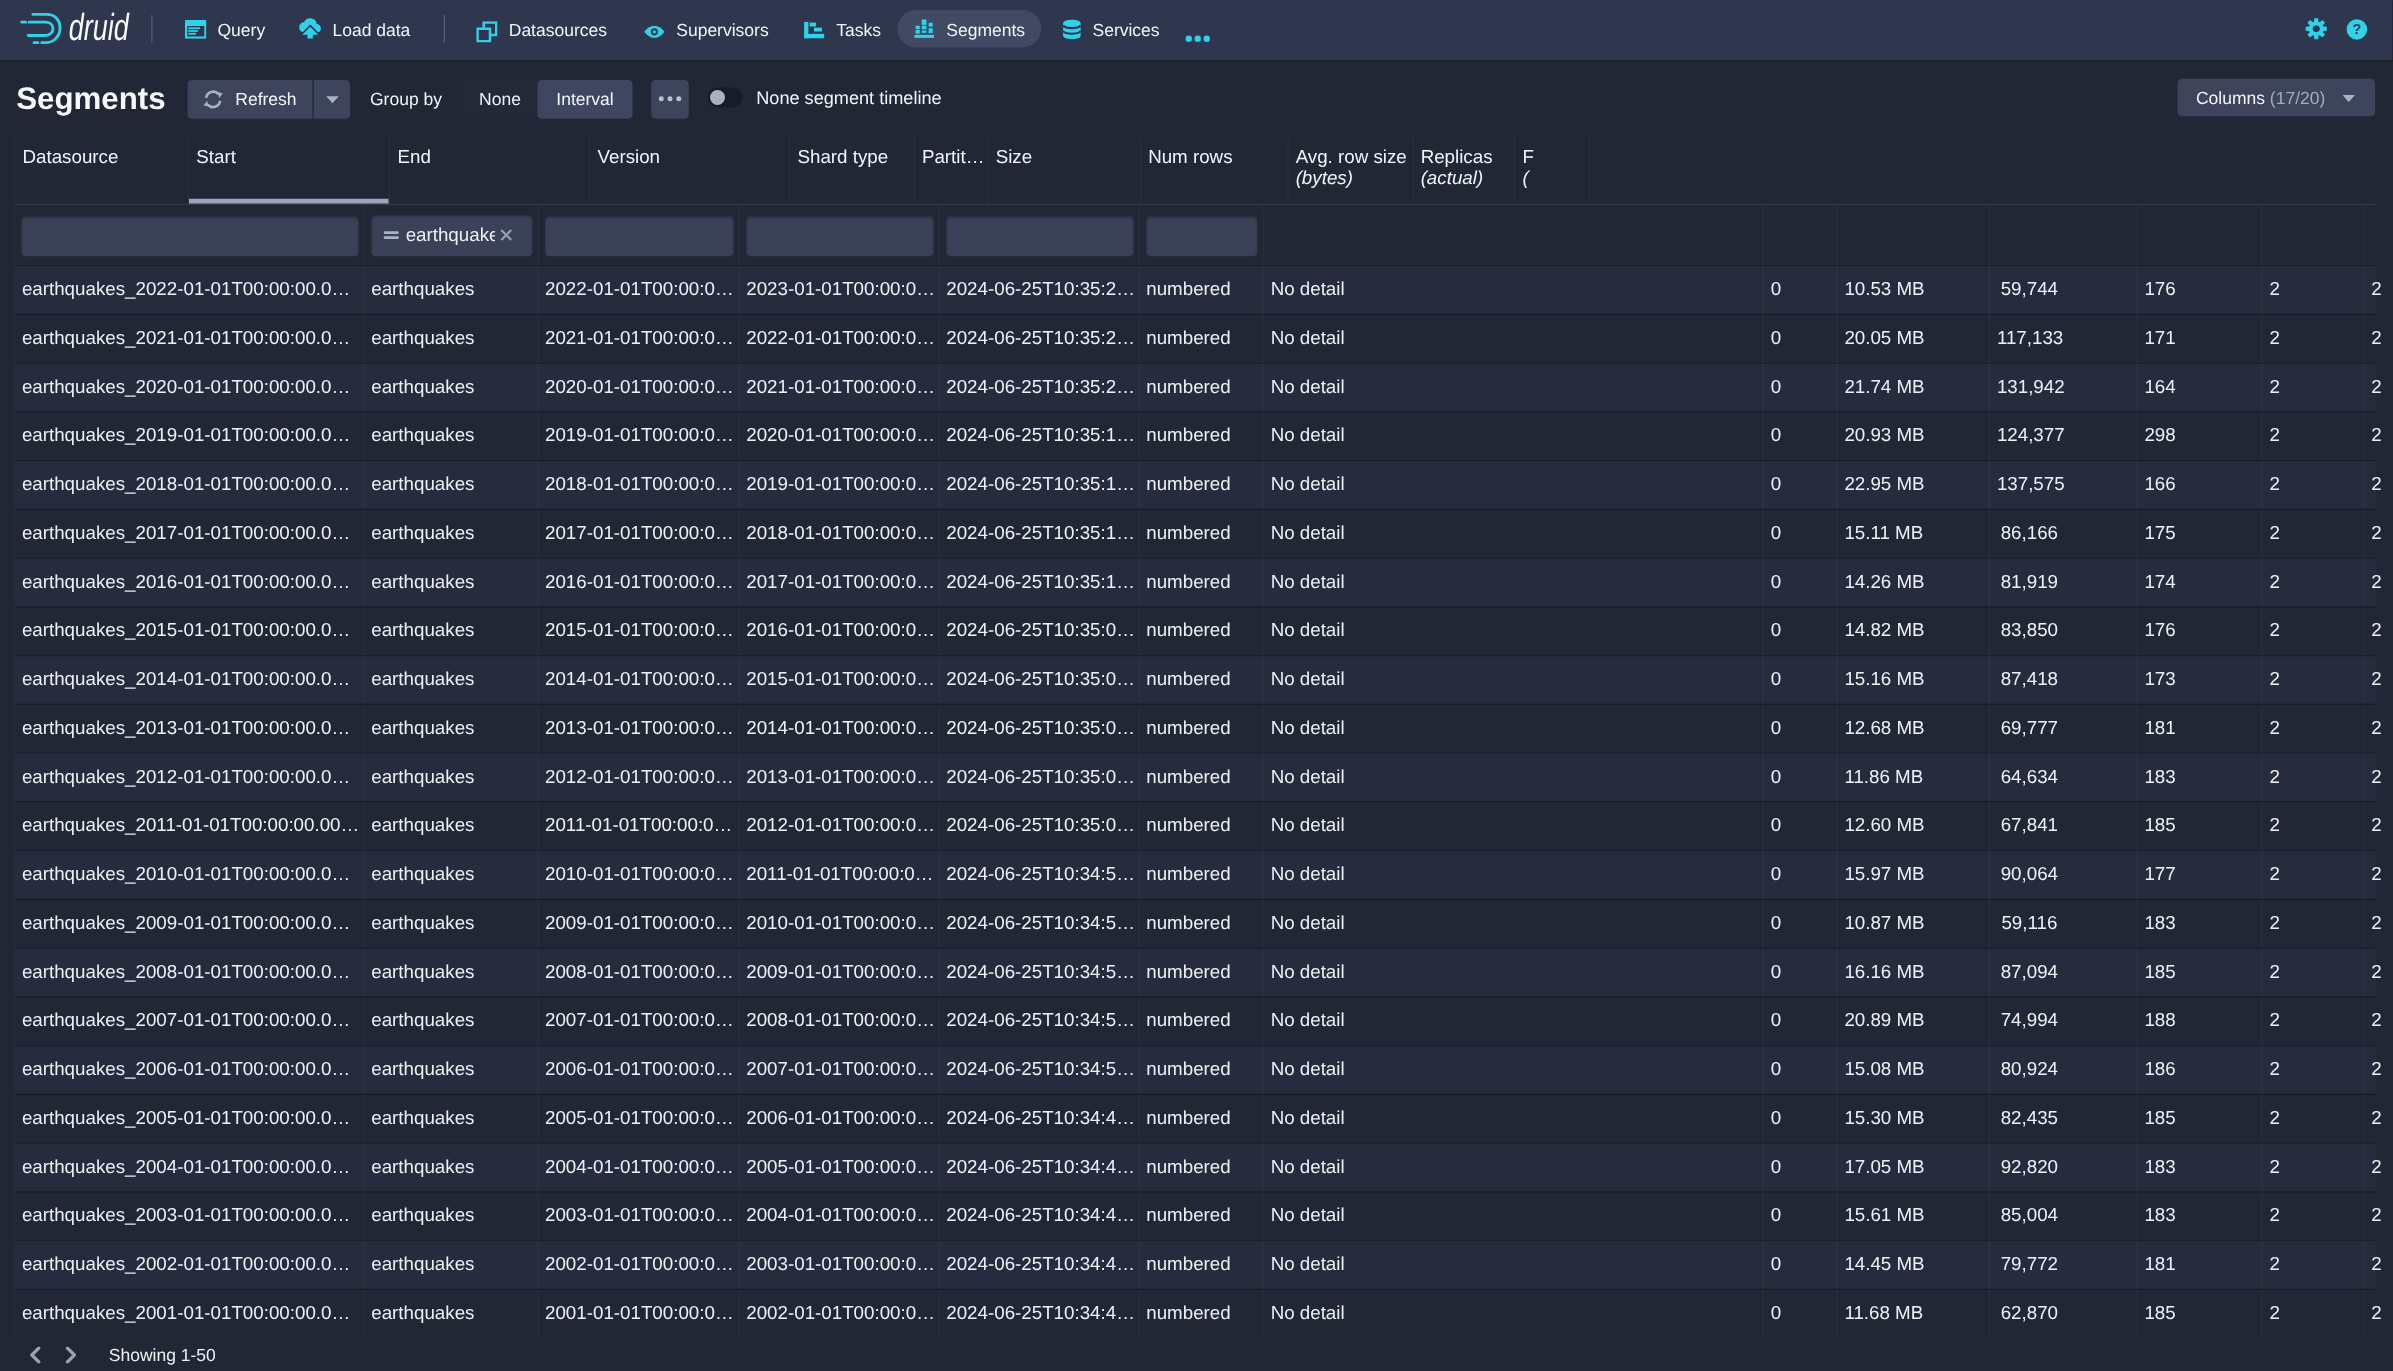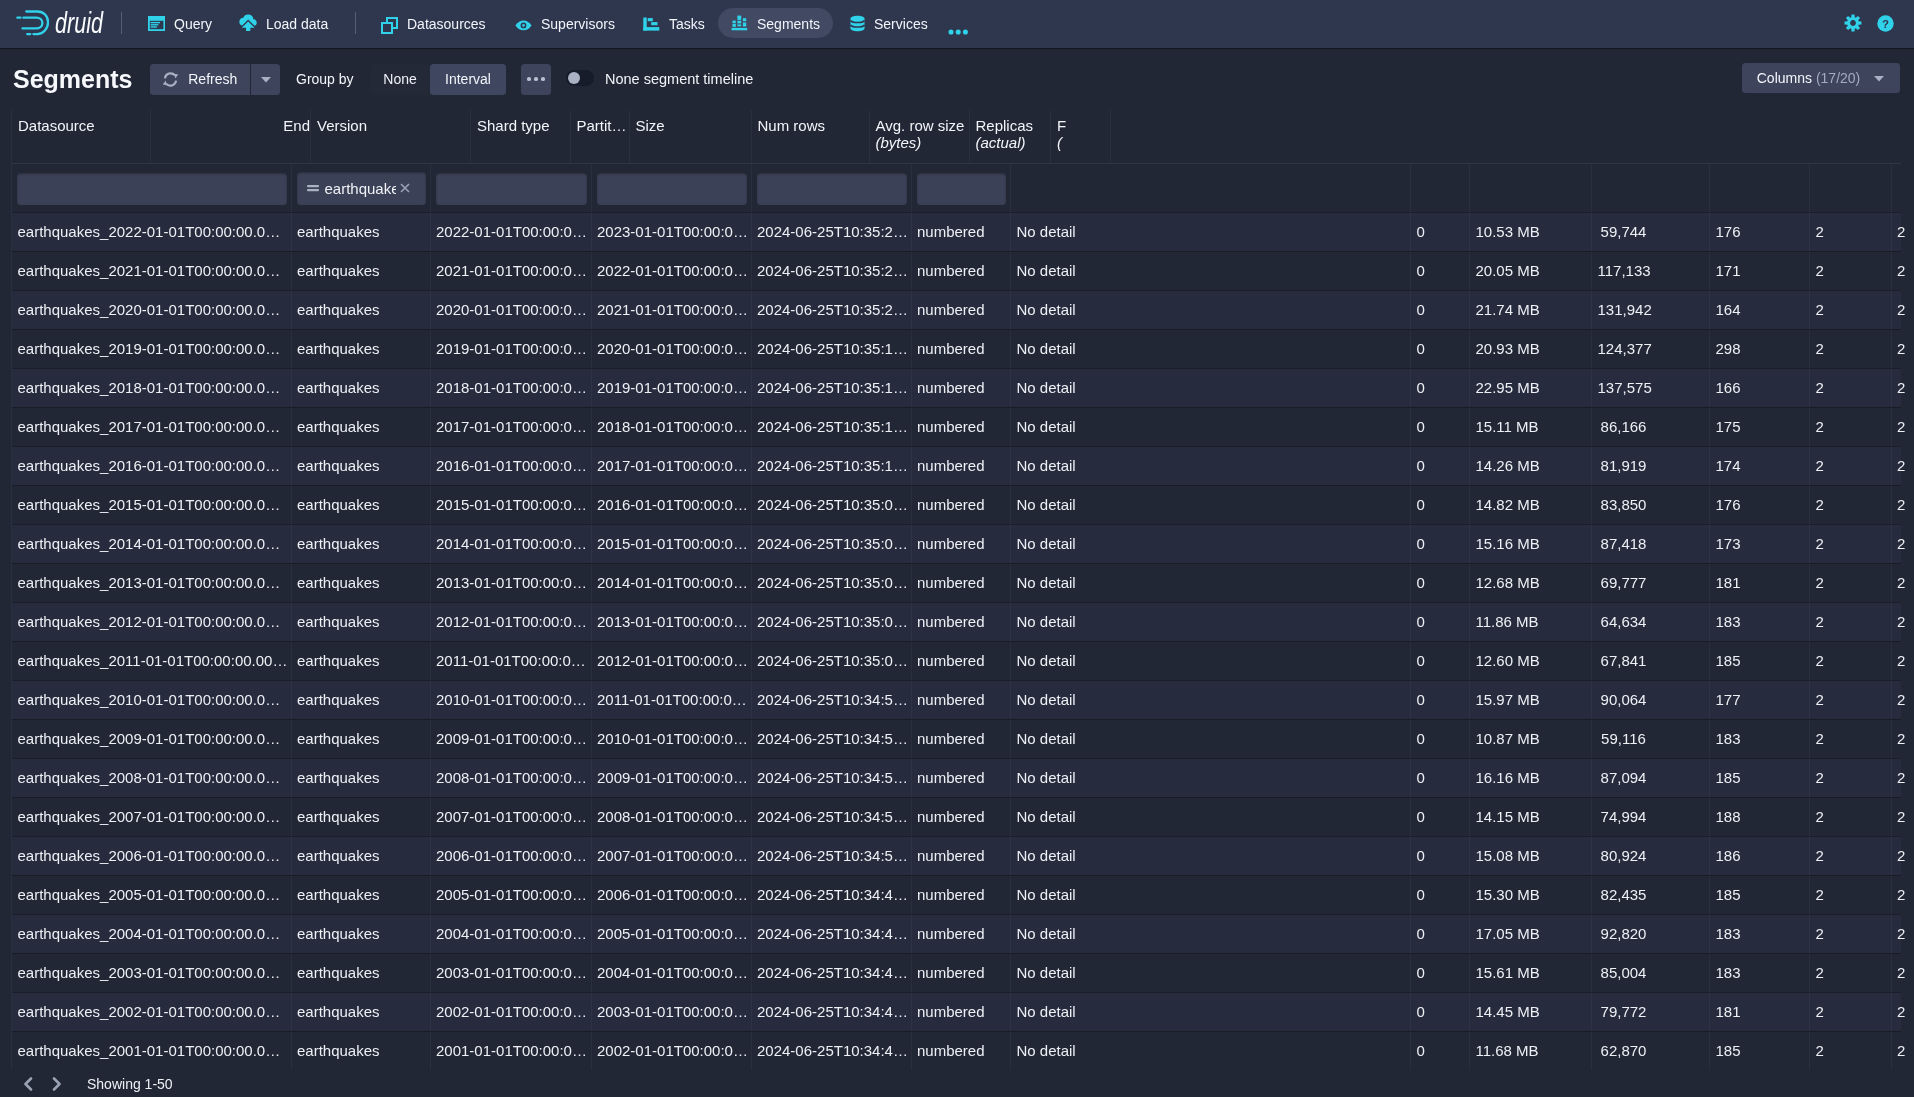--- a/index.html
+++ b/index.html
@@ -172,21 +172,22 @@
   </div>
 <div class="lbl" style="left:605px;top:70.5px;font-size:14.5px;">None segment timeline</div>
 <div class="btn" style="left:1742px;top:63px;width:158px;height:30px;">Columns&nbsp;<span style="color:#a2abc0;">(17/20)</span><span style="margin-left:13px;display:flex;">
       <svg width="12" height="7" viewBox="0 0 12 7" style="">
         <path d="M1 1 H11 L6 6.6 Z" fill="#a9b2c4"></path>
       </svg>
     </span></div>
 <div class="table">
 <div class="hrow">
 <div class="hcell" style="width:139px;">Datasource</div>
-<div class="hcell" style="width:160px;text-align:right;">End</div>
+<div class="hcell sorted" style="width:161px;">Start</div>
+<div class="hcell" style="width:160px;">End</div>
 <div class="hcell" style="width:160px;">Version</div>
 <div class="hcell" style="width:99.5px;">Shard type</div>
 <div class="hcell" style="width:59px;">Partit…</div>
 <div class="hcell" style="width:122px;">Size</div>
 <div class="hcell" style="width:118px;">Num rows</div>
 <div class="hcell" style="width:100px;">Avg. row size<br><span class="sub">(bytes)</span></div>
 <div class="hcell" style="width:81.5px;">Replicas<br><span class="sub">(actual)</span></div>
 <div class="hcell" style="width:60px;">F<br><span class="sub">(</span></div>
 </div>
 <div class="frow">
@@ -456,21 +457,21 @@
 </div>
 <div class="drow ">
 <div class="dcell" style="width:279.5px;">earthquakes_2007-01-01T00:00:00.000Z_2008-01-01T00:00:00.000Z_2024</div>
 <div class="dcell" style="width:139px;">earthquakes</div>
 <div class="dcell" style="width:161px;">2007-01-01T00:00:00.000Z</div>
 <div class="dcell" style="width:160px;">2008-01-01T00:00:00.000Z</div>
 <div class="dcell" style="width:160px;">2024-06-25T10:34:50.059Z</div>
 <div class="dcell" style="width:99.5px;">numbered</div>
 <div class="dcell" style="width:400px;">No detail</div>
 <div class="dcell" style="width:59px;">0</div>
-<div class="dcell" style="width:122px;">14.15 MB</div>
+<div class="dcell" style="width:122px;">20.89 MB</div>
 <div class="dcell" style="width:118px;"><span class="num">74,994</span></div>
 <div class="dcell" style="width:100px;">188</div>
 <div class="dcell" style="width:81.5px;">2</div>
 <div class="dcell" style="width:60px;">2</div>
 </div>
 <div class="drow odd">
 <div class="dcell" style="width:279.5px;">earthquakes_2006-01-01T00:00:00.000Z_2007-01-01T00:00:00.000Z_2024</div>
 <div class="dcell" style="width:139px;">earthquakes</div>
 <div class="dcell" style="width:161px;">2006-01-01T00:00:00.000Z</div>
 <div class="dcell" style="width:160px;">2007-01-01T00:00:00.000Z</div>

